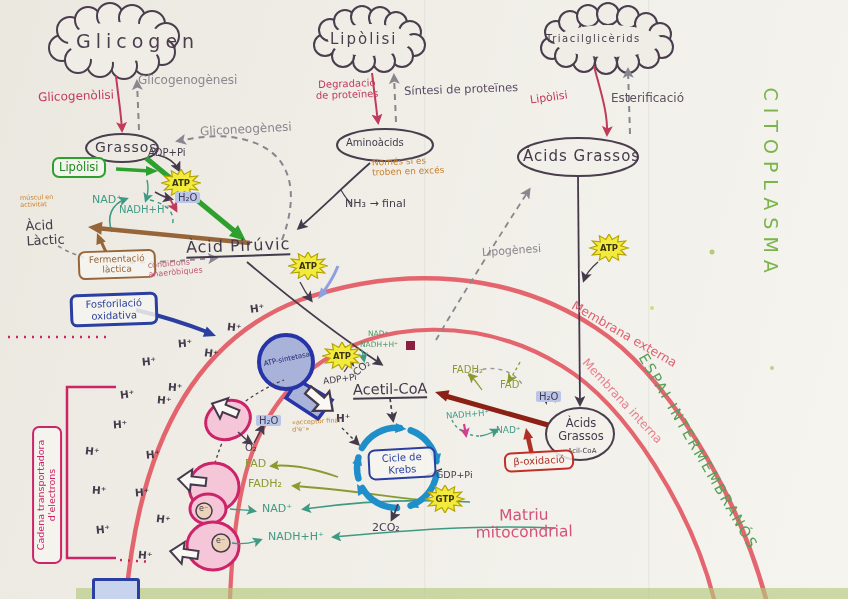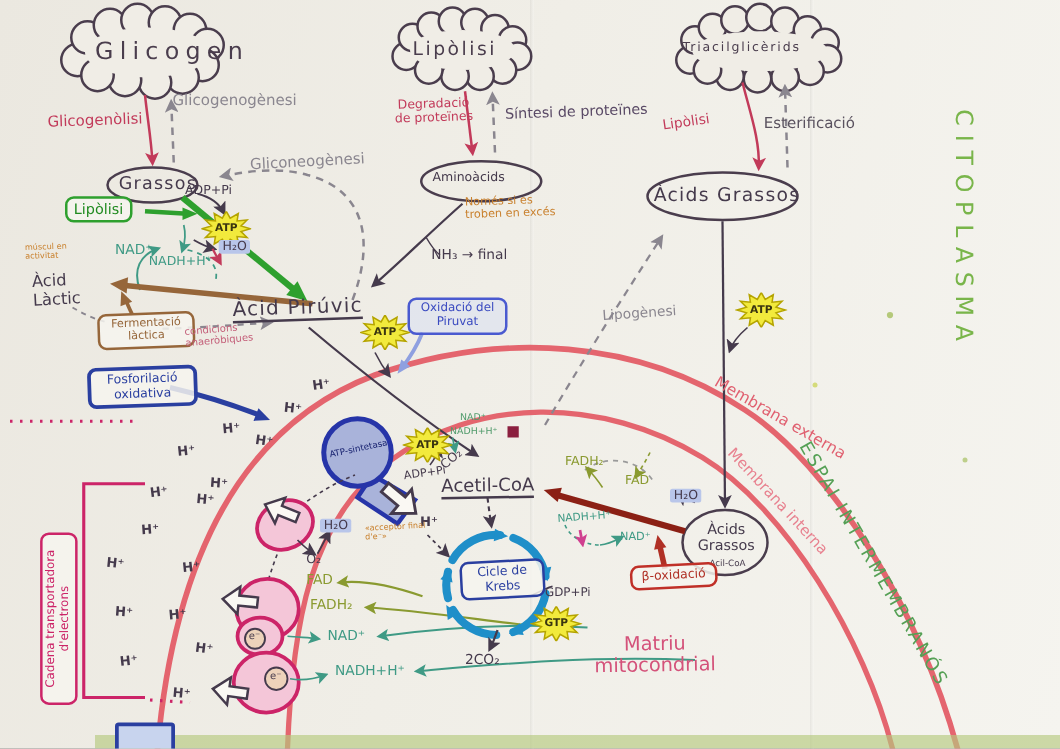--- a/index.html
+++ b/index.html
@@ -266,21 +266,20 @@
   <div class="lbl c-gray" style="left:138px;top:74px;font-size:12px">Glicogenogènesi</div>
   <div class="lbl c-gray" style="left:200px;top:123px;font-size:12px;transform:rotate(-3deg)">Gliconeogènesi</div>
   <div class="box" style="left:52px;top:157px;border:2.5px solid #2ea02e;color:#1f8a1f;font-size:11.5px">Lipòlisi</div>
   <div class="lbl c-red" style="left:312px;top:78px;width:70px;white-space:normal;text-align:center;font-size:10px;transform:rotate(-2deg)">Degradació de proteïnes</div>
   <div class="lbl" style="left:404px;top:83px;font-size:11.5px;color:#5a4a66;transform:rotate(-2deg)">Síntesi de proteïnes</div>
   <div class="lbl c-red" style="left:530px;top:92px;font-size:11px;transform:rotate(-8deg)">Lipòlisi</div>
   <div class="lbl" style="left:611px;top:92px;font-size:12px;color:#5a525f">Esterificació</div>
   <div class="lbl c-gray" style="left:482px;top:245px;font-size:11px;transform:rotate(-4deg)">Lipogènesi</div>
   <div class="box" style="left:78px;top:250px;width:64px;border:2.5px solid #96663a;color:#96663a;font-size:9px;white-space:normal;transform:rotate(-2deg)">Fermentació làctica</div>
   <div class="lbl c-red" style="left:148px;top:259px;width:70px;white-space:normal;font-size:8px;transform:rotate(-5deg);color:#c4607a">condicions anaeròbiques</div>
-  <div class="box" style="left:326px;top:238px;width:66px;border:2.5px solid #4a5ad0;color:#3a4ac0;font-size:9.5px;white-space:normal;background:rgba(214,222,244,.5)">Oxidació del Piruvat</div>
   <div class="box" style="left:70px;top:293px;width:72px;border:3px solid #2a3fa0;color:#2a3fa0;font-size:10px;white-space:normal;transform:rotate(-2deg)">Fosforilació oxidativa</div>
   <div class="box" style="left:368px;top:448px;width:54px;border:2.5px solid #2a3fa0;color:#2a3fa0;font-size:10px;white-space:normal;transform:rotate(-3deg)">Cicle de Krebs</div>
   <div class="box" style="left:504px;top:451px;width:56px;border:2.5px solid #c03028;color:#b03025;font-size:10px;transform:rotate(-3deg)">β-oxidació</div>
   <div class="box" style="left:-22px;top:480px;width:124px;border:2.5px solid #cc2468;color:#cc2468;font-size:9.5px;white-space:normal;transform:rotate(-90deg)">Cadena transportadora d'electrons</div>
 
   <div class="lbl" style="left:186px;top:237px;font-size:16px;letter-spacing:1px;border-bottom:2px solid #453a4c;transform:rotate(-2deg)">Àcid Pirúvic</div>
   <div class="lbl wrap" style="left:26px;top:218px;width:58px;font-size:13px;transform:rotate(-3deg)">Àcid Làctic</div>
   <div class="lbl" style="left:353px;top:381px;font-size:14.5px;border-bottom:2px solid #453a4c;transform:rotate(-1deg)">Acetil-CoA</div>
   <div class="lbl" style="left:345px;top:198px;font-size:11px">NH₃ → final</div>
 

